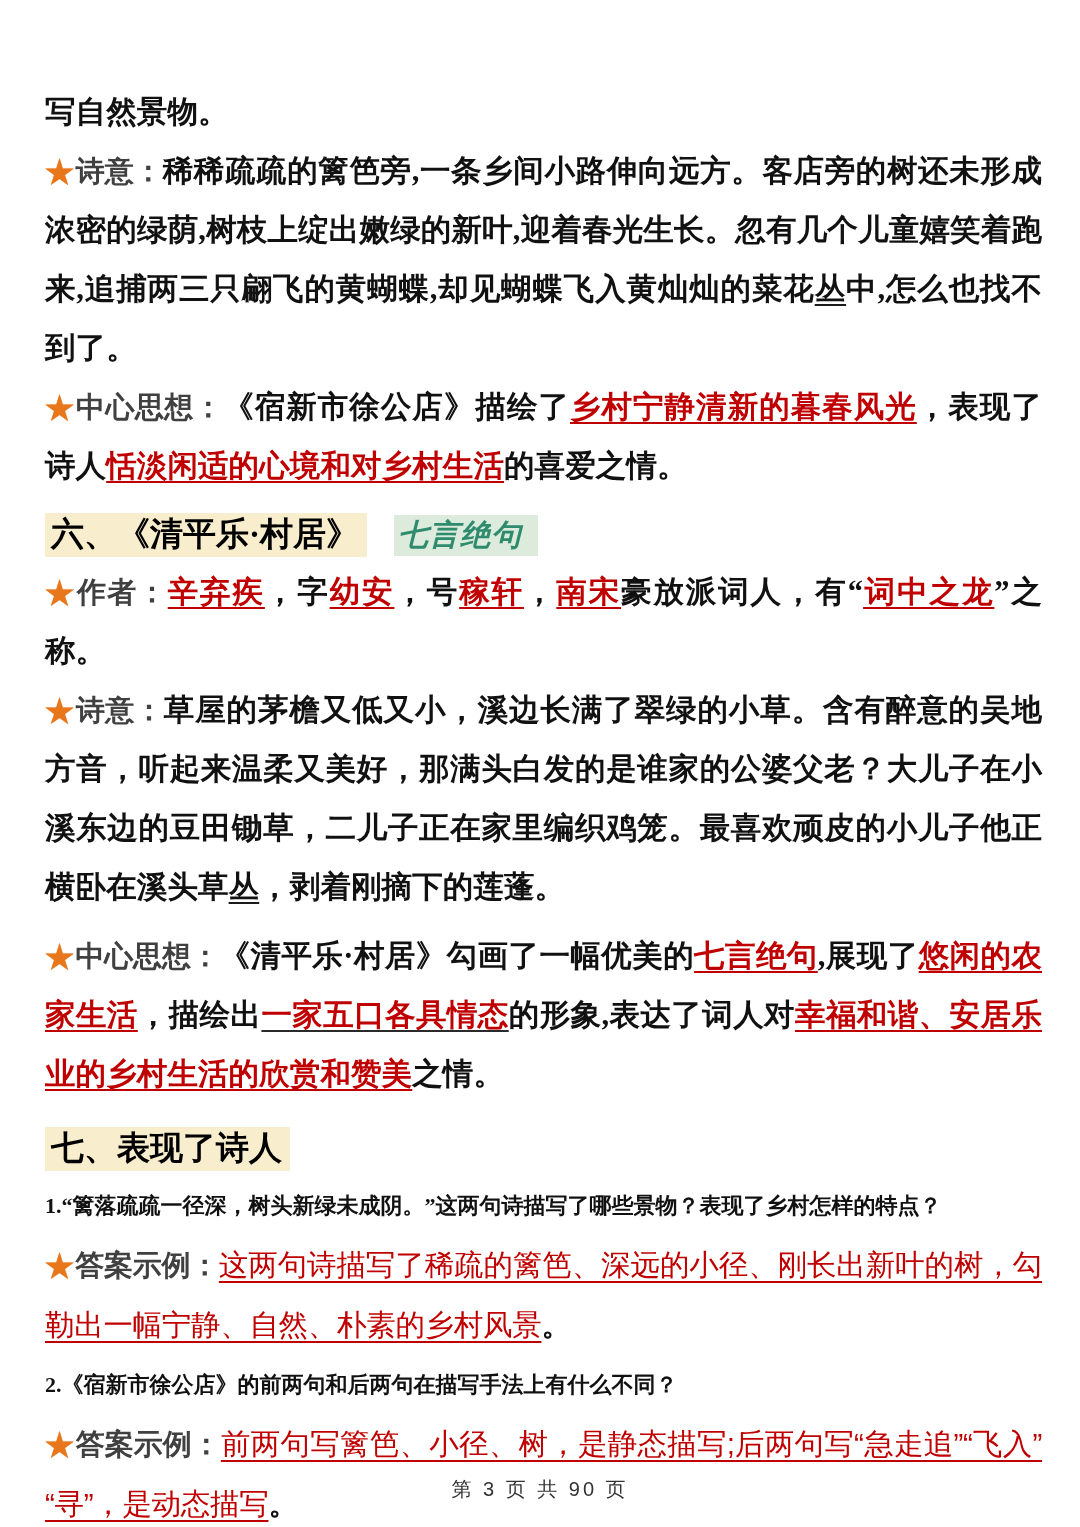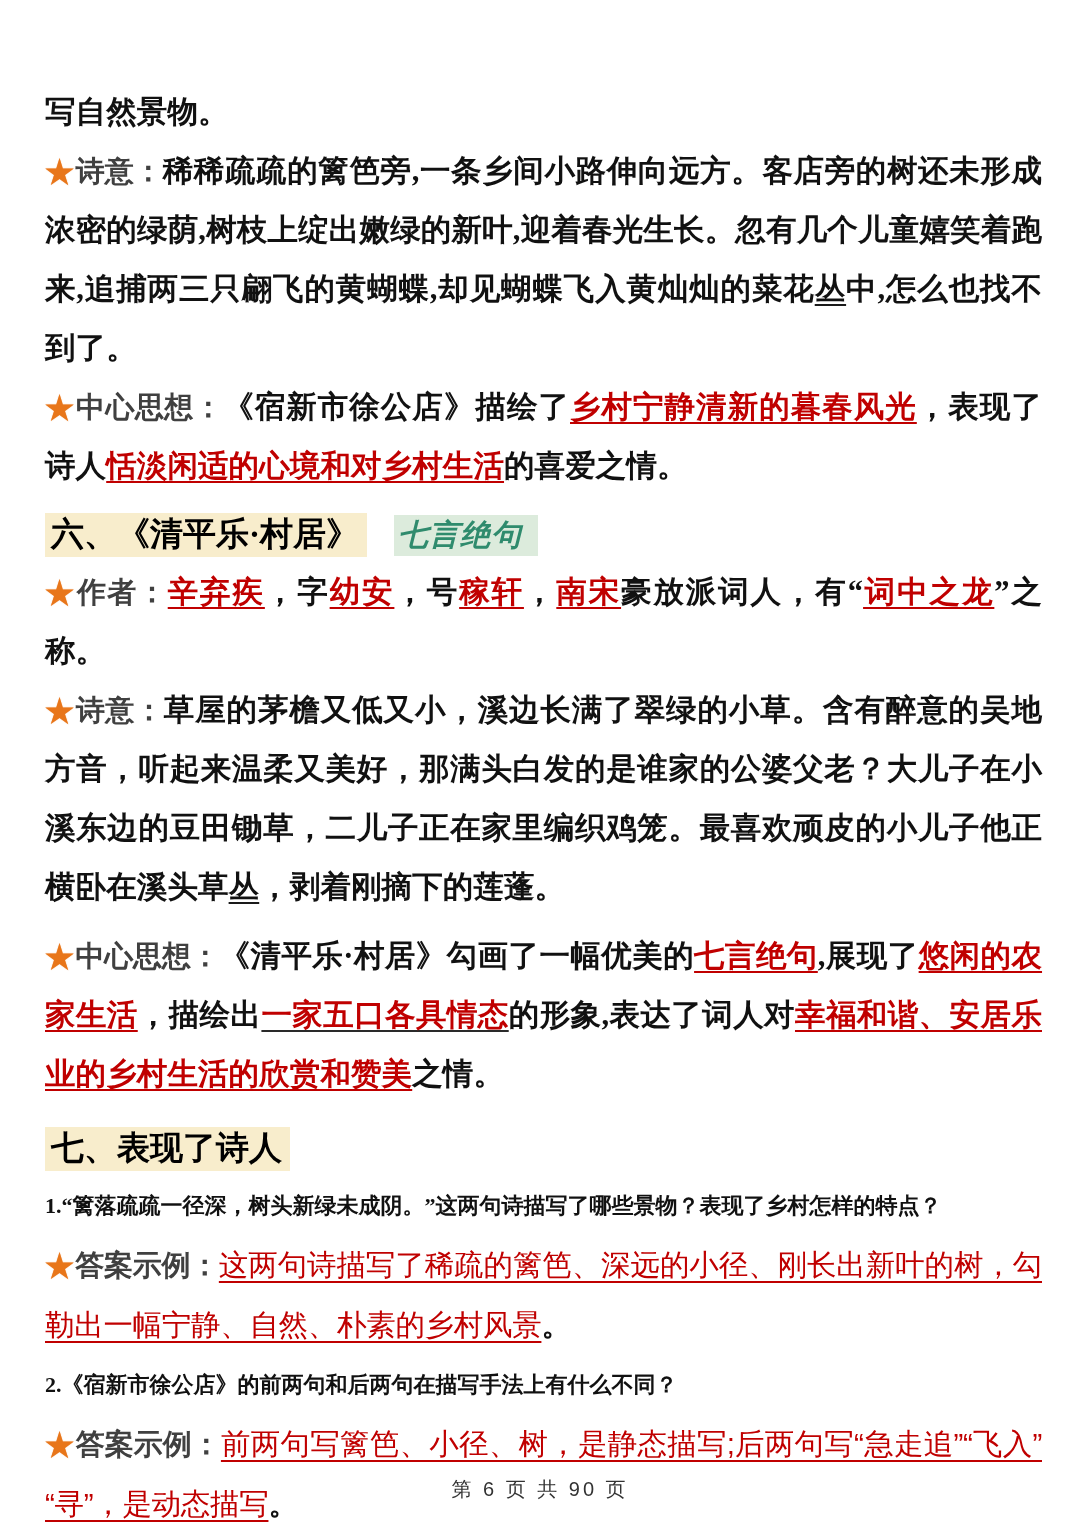--- a/index.html
+++ b/index.html
@@ -200,16 +200,16 @@
 
   <p class="qline">
     <span>2.《宿新市徐公店》的前两句和后两句在描写手法上有什么不同？</span>
   </p>
 
   <p class="para">
     <span class="star">★</span><span class="label-blue">答案示例：</span><span class="ans">前两句写篱笆、小径、树，是静态描写;后两句写“急走追”“飞入”“寻”，是动态描写</span><span class="ans-tail">。</span>
   </p>
 
   <div class="footer">
-    <span>第 6 页 共 90 页</span>
+    <span>第 3 页 共 90 页</span>
   </div>
 
 </div>
 
 </body></html>

